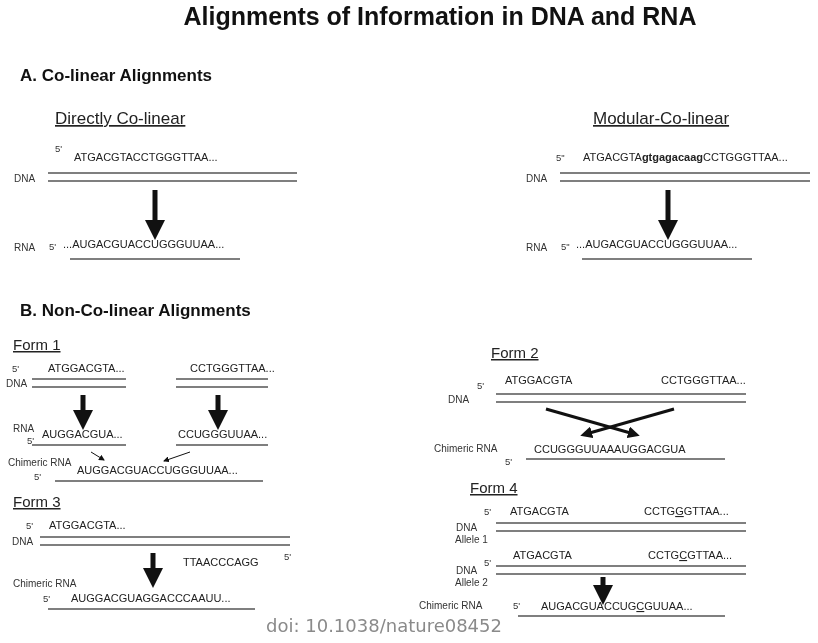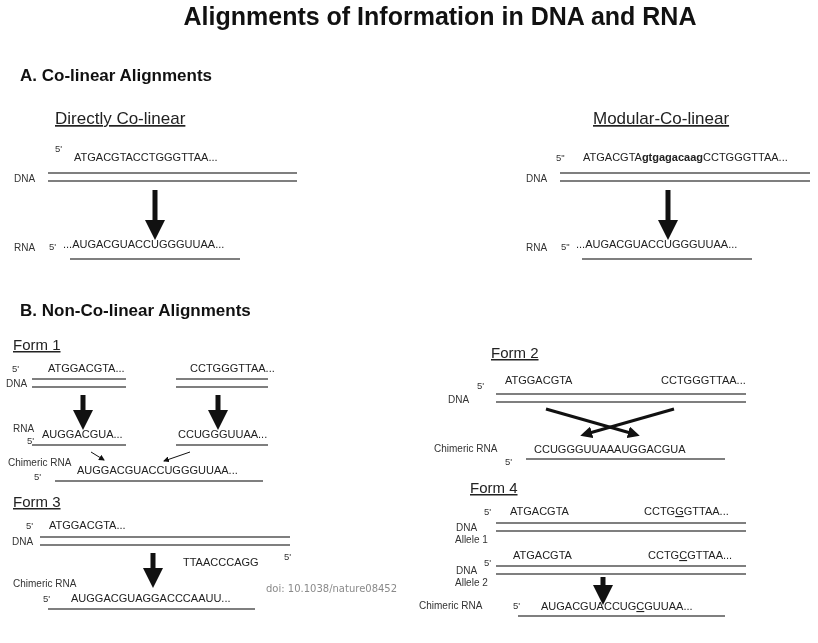--- a/index.html
+++ b/index.html
@@ -7,21 +7,21 @@
   #fig { position: absolute; left: 0; top: 0; width: 818px; height: 643px; }
   .title { font-family: "Liberation Sans", sans-serif; font-weight: bold; font-size: 25px; fill: #111; }
   .sec { font-family: "Liberation Sans", sans-serif; font-weight: bold; font-size: 17px; fill: #111; }
   .sub { font-family: "Liberation Sans", sans-serif; font-size: 17px; fill: #222; text-decoration: underline; }
   .form { font-family: "Liberation Sans", sans-serif; font-size: 15px; fill: #222; text-decoration: underline; }
   .seq { font-family: "Liberation Sans", sans-serif; font-size: 11px; fill: #222; }
   .lbl { font-family: "Liberation Sans", sans-serif; font-size: 10px; fill: #333; }
   .prime { font-family: "Liberation Sans", sans-serif; font-size: 9.5px; fill: #333; }
   .bold { font-weight: bold; }
   .strand { stroke: #555; stroke-width: 1.6; }
-  .doi { position: absolute; left: 266px; top: 583px; font-family: "DejaVu Sans", sans-serif; font-size: 10px; color: #8a8a8a; }
+  .doi { position: absolute; left: 266px; top: 615px; font-family: "DejaVu Sans", sans-serif; font-size: 18px; color: #8a8a8a; }
 </style>
 </head>
 <body>
 
 <svg id="fig" width="818" height="643" viewBox="0 0 818 643" xmlns="http://www.w3.org/2000/svg">
   <defs>
     <marker id="ah-big" markerWidth="4" markerHeight="4" refX="2" refY="2" orient="auto" markerUnits="strokeWidth">
       <path d="M0,0 L4,2 L0,4 z" fill="#111"></path>
     </marker>
     <marker id="ah-small" markerWidth="6" markerHeight="6" refX="5" refY="3" orient="auto" markerUnits="strokeWidth">

